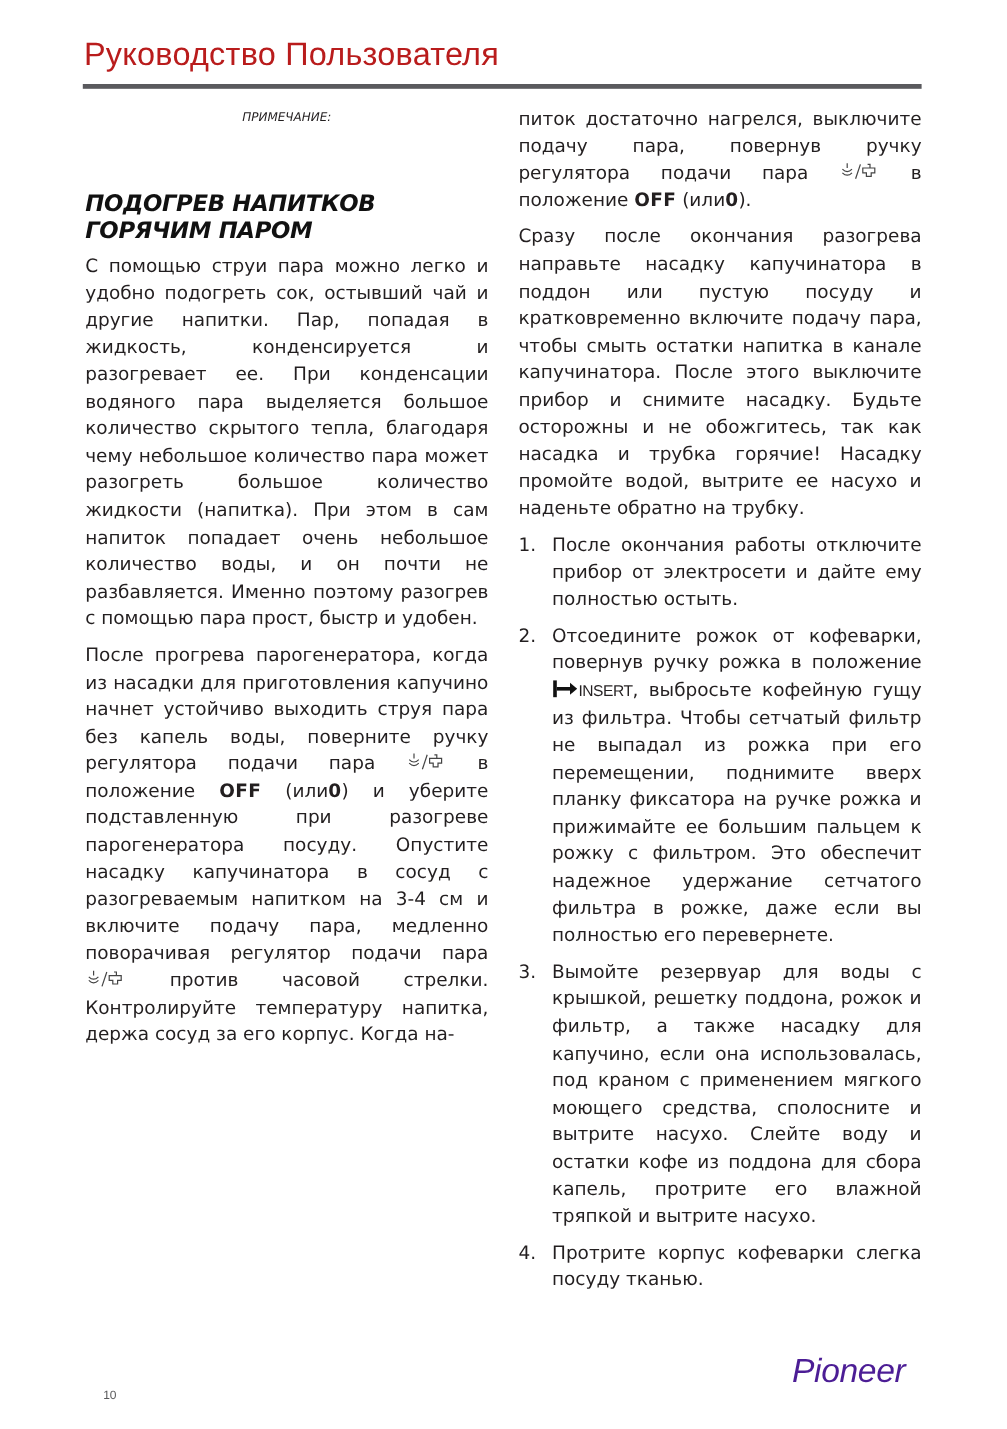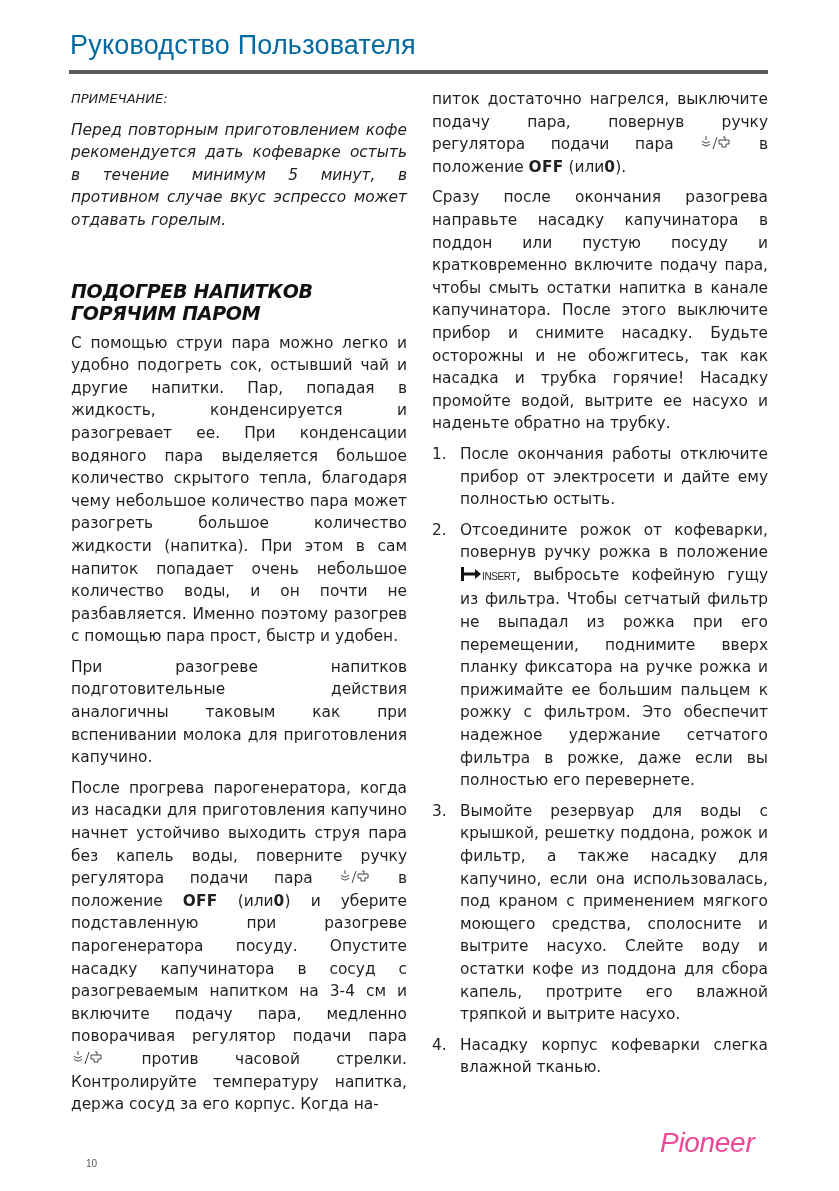--- a/index.html
+++ b/index.html
@@ -1,55 +1,53 @@
 <!DOCTYPE html>
 <html><head>
 <meta charset="utf-8">
 <style>
   html, body { margin: 0; padding: 0; background: #ffffff; }
   body { width: 839px; height: 1191px; position: relative; overflow: hidden;
          font-family: "DejaVu Sans", sans-serif; color: #231f20; }
   .header-title { position: absolute; left: 70px; top: 30px; font-family: "Liberation Sans", sans-serif;
-                  font-size: 27px; color: #0369a1; letter-spacing: 0.2px; }
+                  font-size: 27px; color: #b91c1c; letter-spacing: 0.2px; }
   .header-rule { position: absolute; left: 69px; top: 70px; width: 699px; height: 4px; background: #5a5a5e; }
   .col { position: absolute; top: 88px; width: 336px; font-size: 15.4px; line-height: 22.6px; }
   .col-left { left: 71px; }
   .col-right { left: 432px; }
   p { margin: 0 0 8px 0; text-align: justify; }
-  .note-label { font-style: italic; margin: 0 0 8px 0; font-size: 13px; }
+  .note-label { font-style: italic; margin: 0 0 8px 0; font-size: 10px; text-align: center; }
   .note-text { font-style: italic; text-align: justify; margin: 0; }
   h2 { font-family: "DejaVu Sans", sans-serif; font-weight: 900; font-size: 19px; line-height: 22px;
        margin: 0 0 8px 0; letter-spacing: -0.3px; color: #111; text-transform: uppercase; font-style: italic; }
   .section-left { margin-top: 48px; }
   .section-right { margin-top: 38px; }
   ol.steps { list-style: none; margin: 0; padding: 0; }
   ol.steps li { position: relative; padding-left: 28px; text-align: justify; margin-bottom: 8px; }
   ol.steps li .num { position: absolute; left: 0; top: 0; }
   b.kw { font-weight: 900; letter-spacing: 0.3px; }
   .steam-icon { display: inline-block; width: 34px; height: 16px; vertical-align: -2px; }
   .insert-icon { display: inline-block; width: 22px; height: 16px; vertical-align: -2px; }
-  .insert-word { font-family: "Liberation Sans", sans-serif; font-size: 10px; letter-spacing: -0.4px; }
+  .insert-word { font-family: "Liberation Sans", sans-serif; font-size: 13px; letter-spacing: -0.4px; }
   .page-number { position: absolute; left: 86px; top: 1158px; font-size: 10px; color: #58585a;
                  font-family: "Liberation Sans", sans-serif; }
   .brand-logo { position: absolute; left: 660px; top: 1127px; font-size: 28px; font-style: italic;
-                color: #ec4899; font-family: "Liberation Sans", sans-serif; letter-spacing: -0.3px; }
+                color: #4c1d95; font-family: "Liberation Sans", sans-serif; letter-spacing: -0.3px; }
 </style>
 </head>
 <body>
 
 <div class="header-title">Руководство Пользователя</div>
 <div class="header-rule"></div>
 
 <div class="col col-left">
   <div class="note-label">ПРИМЕЧАНИЕ:</div>
-  <p class="note-text">Перед повторным приготовлением кофе рекомендуется дать кофеварке остыть в течение минимум 5 минут, в противном случае вкус эспрессо может отдавать горелым.</p>
 
   <h2 class="section-left">ПОДОГРЕВ НАПИТКОВ ГОРЯЧИМ ПАРОМ</h2>
   <p>С помощью струи пара можно легко и удобно подогреть сок, остывший чай и другие напитки. Пар, попадая в жидкость, конденсируется и разогревает ее. При конденсации водяного пара выделяется большое количество скрытого тепла, благодаря чему небольшое количество пара может разогреть большое количество жидкости (напитка). При этом в сам напиток попадает очень небольшое количество воды, и он почти не разбавляется. Именно поэтому разогрев с помощью пара прост, быстр и удобен.</p>
-  <p>При разогреве напитков подготовительные действия аналогичны таковым как при вспенивании молока для приготовления капучино.</p>
   <p>
     <span>После прогрева парогенератора, когда из насадки для приготовления капучино начнет устойчиво выходить струя пара без капель воды, поверните ручку регулятора подачи пара</span>
     <span class="steam-icon">
       <svg width="34" height="16" viewBox="0 0 34 16">
           <path d="M3 6 q4 4 8 0 M3 9 q4 4 8 0 M7 1 v4" stroke="#444" stroke-width="1" fill="none"></path>
           <path d="M14 14 L18 2" stroke="#444" stroke-width="1"></path>
           <path d="M20 5 h10 v4 h-3 v3 h-4 v-3 h-3 z M24 2 h2 v3" stroke="#444" stroke-width="1" fill="none"></path>
         </svg>
     </span>
     <span>в положение</span>
@@ -97,19 +95,19 @@
             <path d="M15 3 L21 8 L15 13 z" fill="#111"></path>
           </svg>
       </span><span class="insert-word">INSERT</span><span>, выбросьте кофейную гущу из фильтра. Чтобы сетчатый фильтр не выпадал из рожка при его перемещении, поднимите вверх планку фиксатора на ручке рожка и прижимайте ее большим пальцем к рожку с фильтром. Это обеспечит надежное удержание сетчатого фильтра в рожке, даже если вы полностью его перевернете.</span>
     </li>
     <li>
       <span class="num">3.</span>
       <span>Вымойте резервуар для воды с крышкой, решетку поддона, рожок и фильтр, а также насадку для капучино, если она использовалась, под краном с применением мягкого моющего средства, сполосните и вытрите насухо. Слейте воду и остатки кофе из поддона для сбора капель, протрите его влажной тряпкой и вытрите насухо.</span>
     </li>
     <li>
       <span class="num">4.</span>
-      <span>Насадку корпус кофеварки слегка влажной тканью.</span>
+      <span>Протрите корпус кофеварки слегка посуду тканью.</span>
     </li>
   </ol>
 </div>
 
 <div class="page-number">10</div>
 <div class="brand-logo">Pioneer</div>
 
 </body></html>

